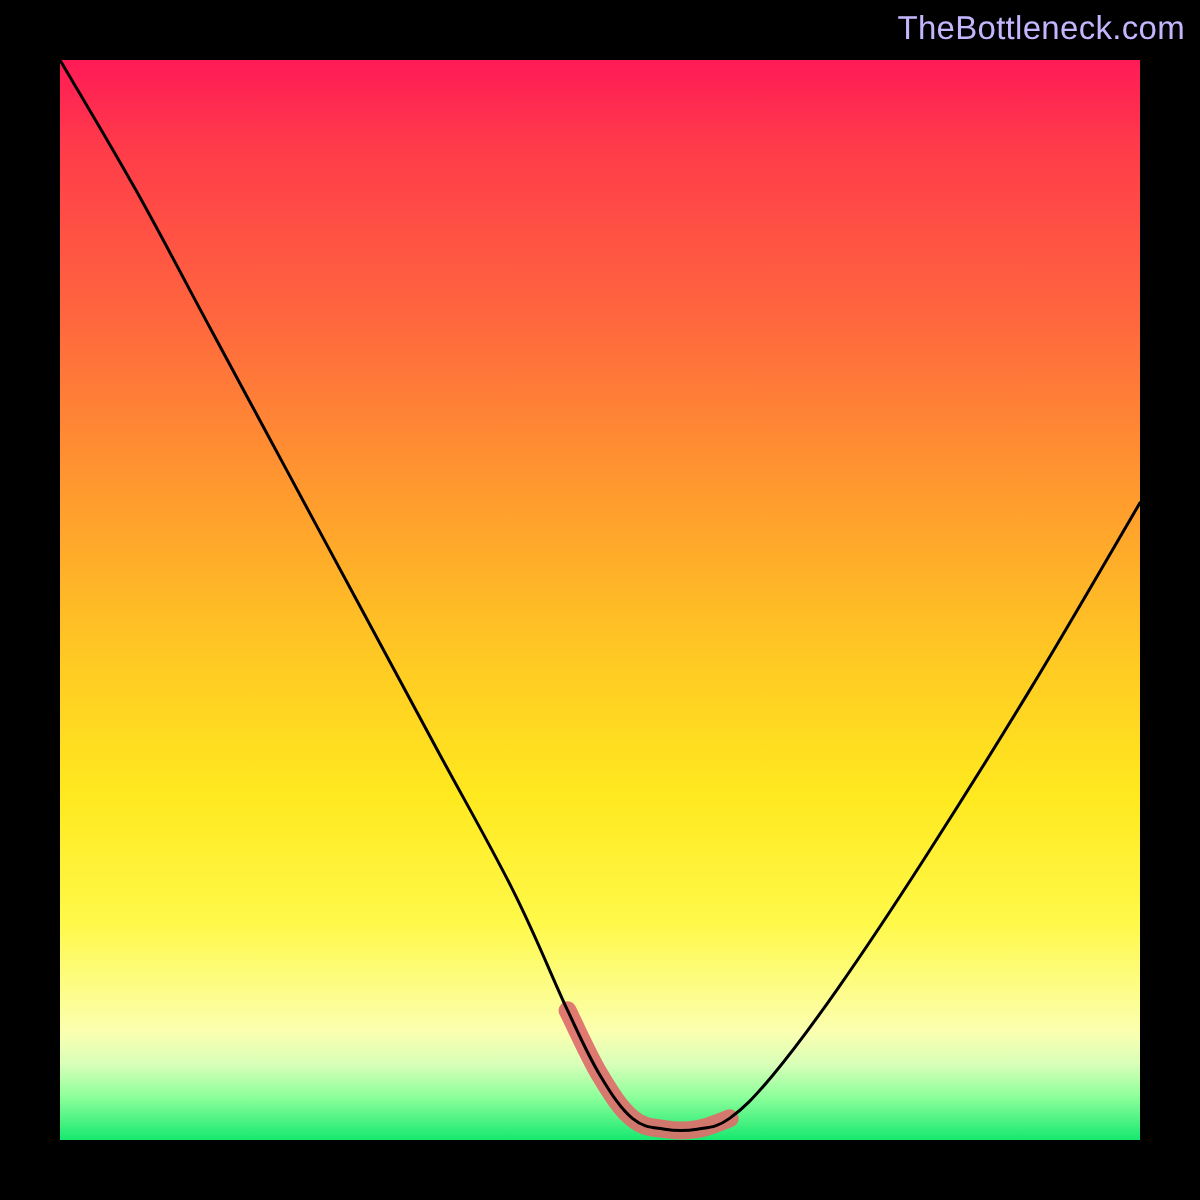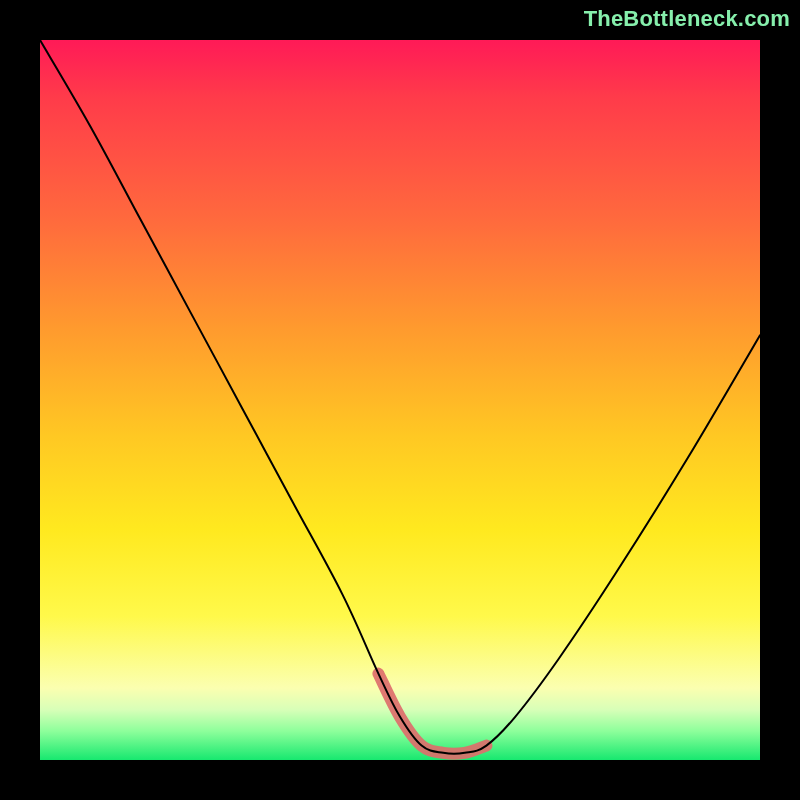--- a/index.html
+++ b/index.html
@@ -43,23 +43,23 @@
       #fbffb0 90%,
       #d8ffb8 93%,
       #8dff9b 96%,
       #17e86f 100%
     );
   }
   .watermark {
     position: absolute;
     top: 6px;
     right: 10px;
-    color: #86efac;
+    color: #c4b5fd;
     font-size: 22px;
-    font-weight: 700;
+    font-weight: 400;
     letter-spacing: 0.2px;
     user-select: none;
   }
   svg.curves {
     position: absolute;
     left: 0;
     top: 0;
     width: 100%;
     height: 100%;
   }

